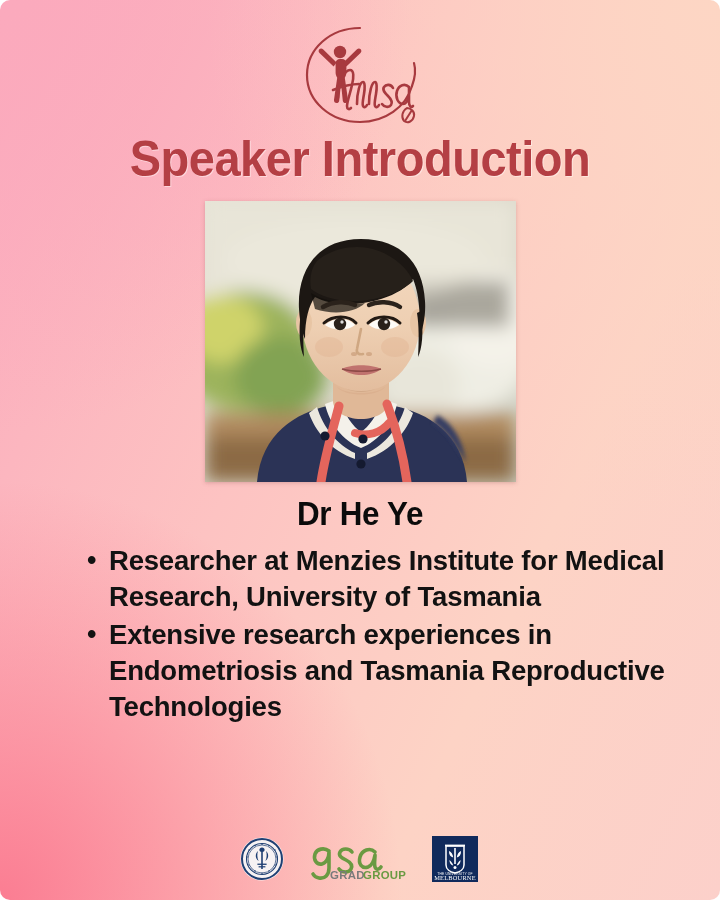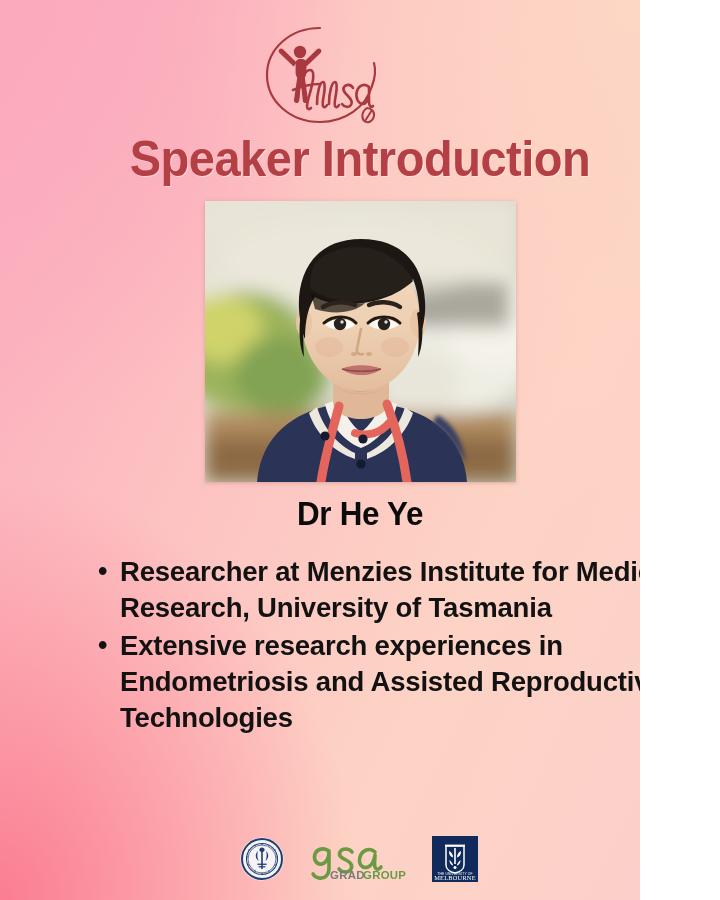--- a/index.html
+++ b/index.html
@@ -8,28 +8,29 @@
   }
   body {
     width: 720px;
     height: 900px;
     overflow: hidden;
     font-family: "Liberation Sans", sans-serif;
   }
 
   #poster {
     position: relative;
-    width: 640px;
+    width: 720px;
     height: 900px;
     overflow: hidden;
     background:
       radial-gradient(ellipse 90% 75% at 0% 100%, #fb7d92 0%, rgba(251,125,146,0) 62%),
       radial-gradient(ellipse 95% 80% at 0% 0%, #fbaabd 0%, rgba(251,170,189,0) 60%),
       radial-gradient(ellipse 110% 90% at 100% 0%, #fdd6c4 0%, rgba(253,214,196,0) 65%),
       linear-gradient(115deg, #fba9bc 0%, #fdc3c2 40%, #fdd3c5 70%, #fcd0ca 100%);
+    border-radius: 10px;
   }
 
   
   .brand-logo {
     position: absolute;
     top: 22px;
     left: 50%;
     transform: translateX(-50%);
     width: 126px;
     height: 108px;
@@ -82,21 +83,21 @@
     transform: scaleX(0.95);
     transform-origin: center;
   }
 
   
   .bullets {
     position: absolute;
     top: 538px;
     left: 78px;
     width: 600px;
-    margin: 16px;
+    margin: 5px;
     padding: 0;
     list-style: none;
   }
   .bullets li {
     position: relative;
     padding-left: 26px;
     margin: 0 0 1px 0;
     font-family: "Liberation Sans Narrow", "Liberation Sans", sans-serif;
     font-size: 27.5px;
     font-weight: bold;
@@ -261,21 +262,21 @@
         <circle cx="158" cy="238" r="4.6" fill="#141a30"></circle>
         <circle cx="156" cy="263" r="4.6" fill="#141a30"></circle>
       </g>
     </svg>
   </div>
 
   <div class="speaker-name">Dr He Ye</div>
 
   <ul class="bullets">
     <li>Researcher at Menzies Institute for Medical Research, University of Tasmania</li>
-    <li>Extensive research experiences in Endometriosis and Assisted Reproductive Technologies</li>
+    <li>Extensive research experiences in Endometriosis and Tasmania Reproductive Technologies</li>
   </ul>
 
   <div class="footer-logos">
 
     <div class="logo-seal">
       <svg viewBox="0 0 44 44" xmlns="http://www.w3.org/2000/svg" aria-hidden="true">
         <circle cx="22" cy="22" r="21.5" fill="#f7f2f3"></circle>
         <circle cx="22" cy="22" r="20" fill="none" stroke="#1f3f73" stroke-width="2"></circle>
         <circle cx="22" cy="22" r="15.5" fill="none" stroke="#1f3f73" stroke-width="1.1"></circle>
         <circle cx="22" cy="22" r="14" fill="none" stroke="#1f3f73" stroke-width="0.7"></circle>

